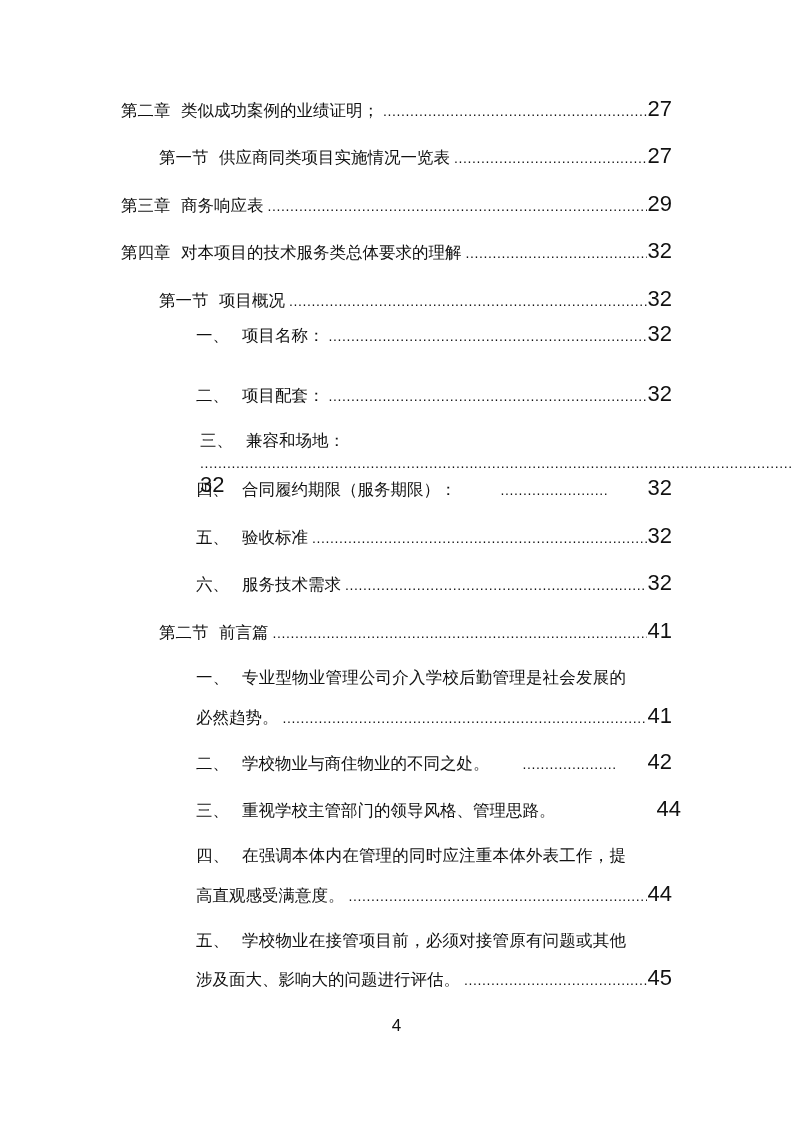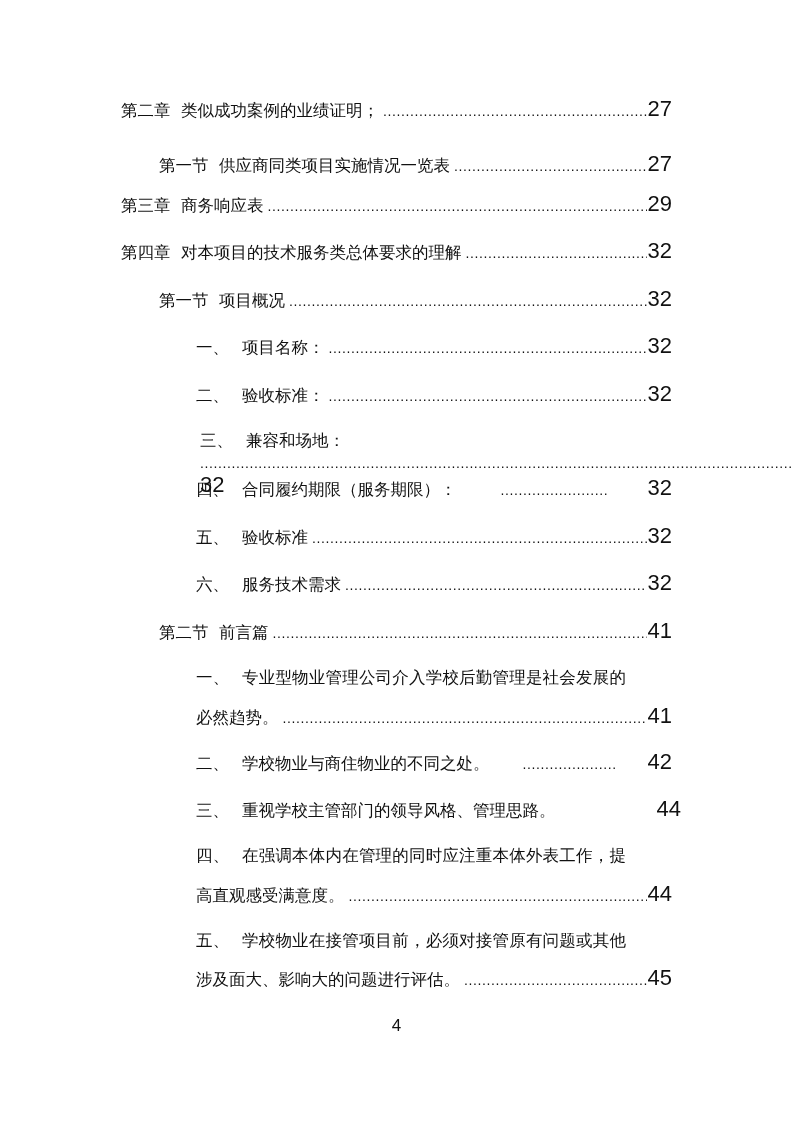--- a/index.html
+++ b/index.html
@@ -80,21 +80,21 @@
 <body>
 
 <div class="page">
 
   <div class="toc-line lvl1" style="top:98px;">
     <span class="title"><span>第二章</span>&nbsp;&nbsp;<span>类似成功案例的业绩证明；</span></span>
     <span class="leader"></span>
     <span class="pg">27</span>
   </div>
 
-  <div class="toc-line lvl2" style="top:153px;text-align:right;">
+  <div class="toc-line lvl2" style="top:145px;text-align:right;">
     <span class="title"><span>第一节</span>&nbsp;&nbsp;<span>供应商同类项目实施情况一览表</span></span>
     <span class="leader"></span>
     <span class="pg">27</span>
   </div>
 
   <div class="toc-line lvl1" style="top:193px;">
     <span class="title"><span>第三章</span>&nbsp;&nbsp;<span>商务响应表</span></span>
     <span class="leader"></span>
     <span class="pg">29</span>
   </div>
@@ -104,28 +104,28 @@
     <span class="leader"></span>
     <span class="pg">32</span>
   </div>
 
   <div class="toc-line lvl2" style="top:288px;">
     <span class="title"><span>第一节</span>&nbsp;&nbsp;<span>项目概况</span></span>
     <span class="leader"></span>
     <span class="pg">32</span>
   </div>
 
-  <div class="toc-line lvl3" style="top:335px;justify-content:flex-end;">
+  <div class="toc-line lvl3" style="top:323px;justify-content:flex-end;">
     <span class="title"><span class="num">一、</span><span>项目名称：</span></span>
     <span class="leader"></span>
     <span class="pg">32</span>
   </div>
 
   <div class="toc-line lvl3" style="top:383px;">
-    <span class="title"><span class="num">二、</span><span>验收标准：</span></span>
+    <span class="title"><span class="num">二、</span><span>项目配套：</span></span>
     <span class="leader"></span>
     <span class="pg">32</span>
   </div>
 
   <div class="toc-line lvl3" style="top:430px;flex-direction:column;">
     <span class="title"><span class="num">三、</span><span>兼容和场地：</span></span>
     <span class="leader"></span>
     <span class="pg">32</span>
   </div>
 

